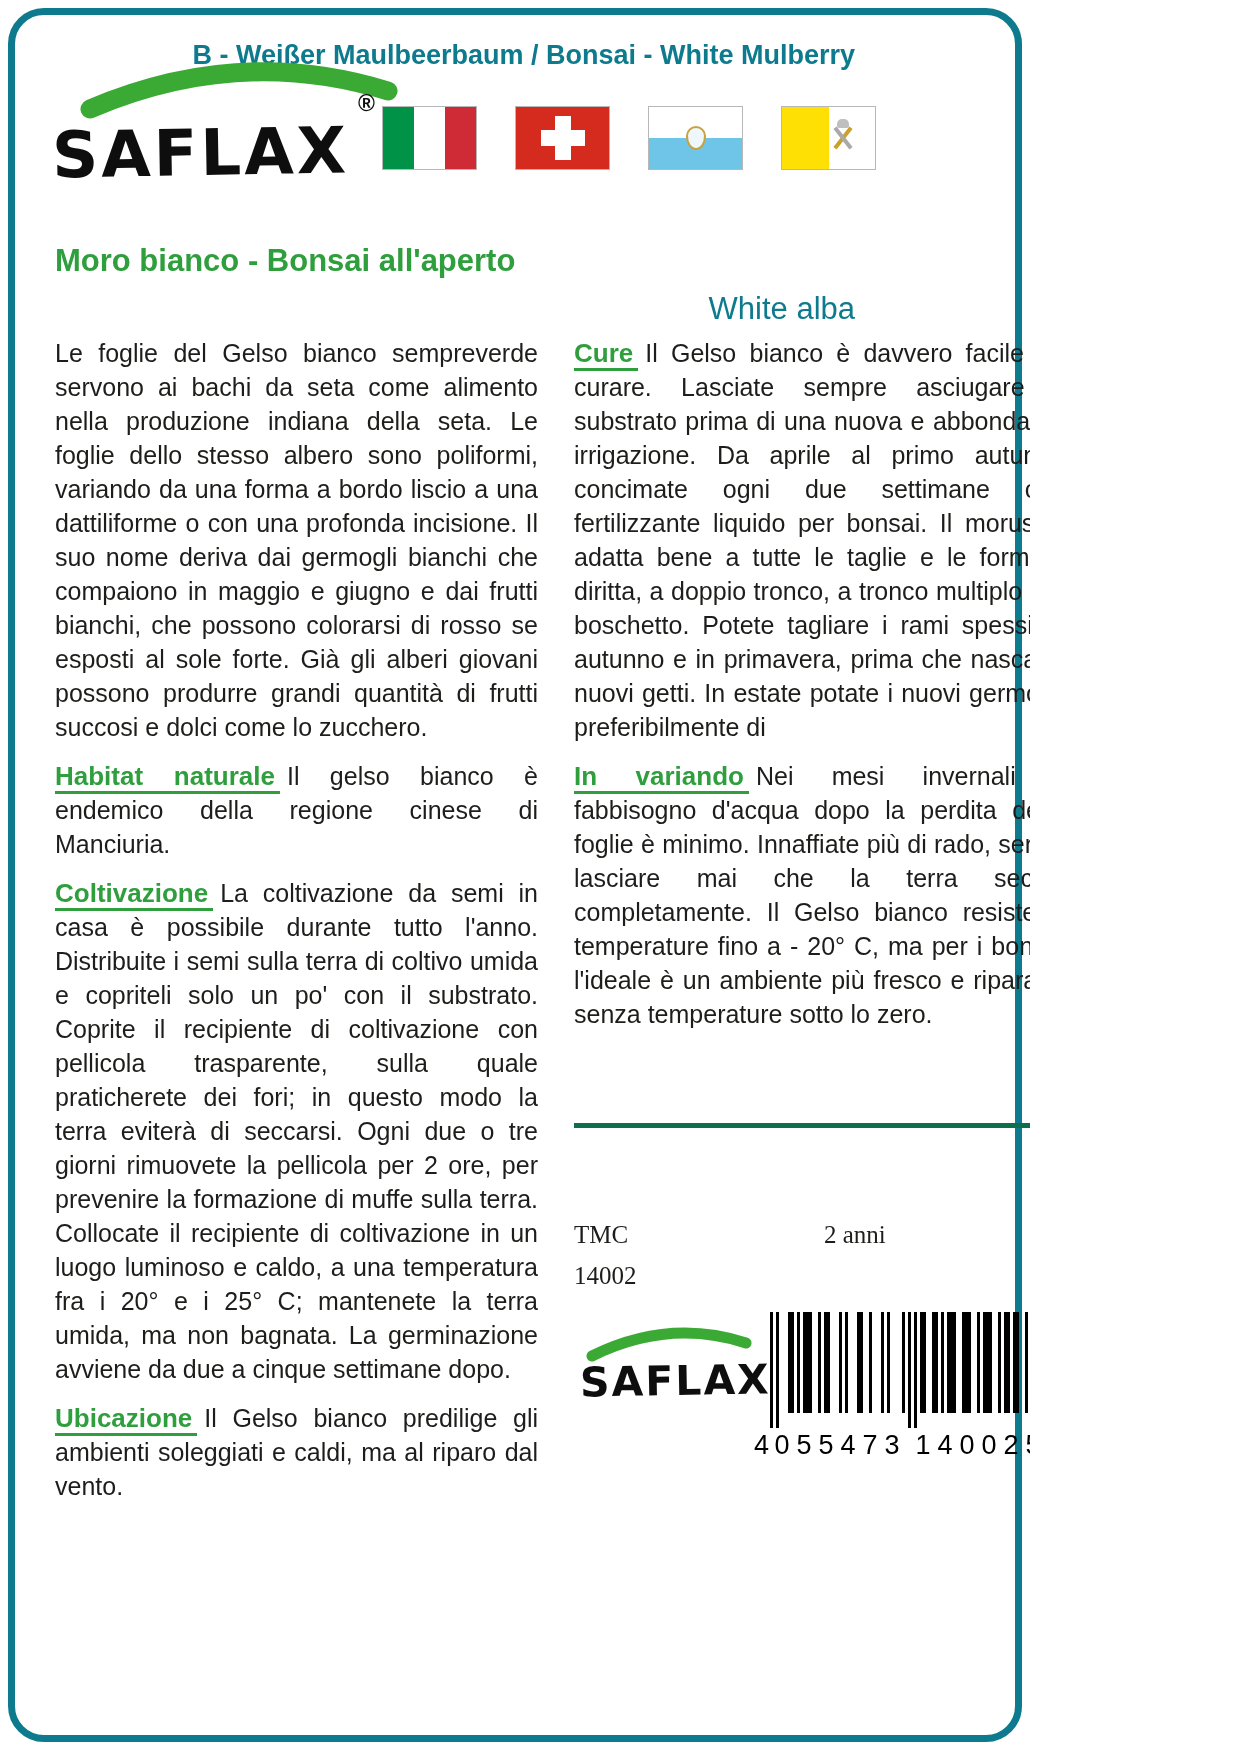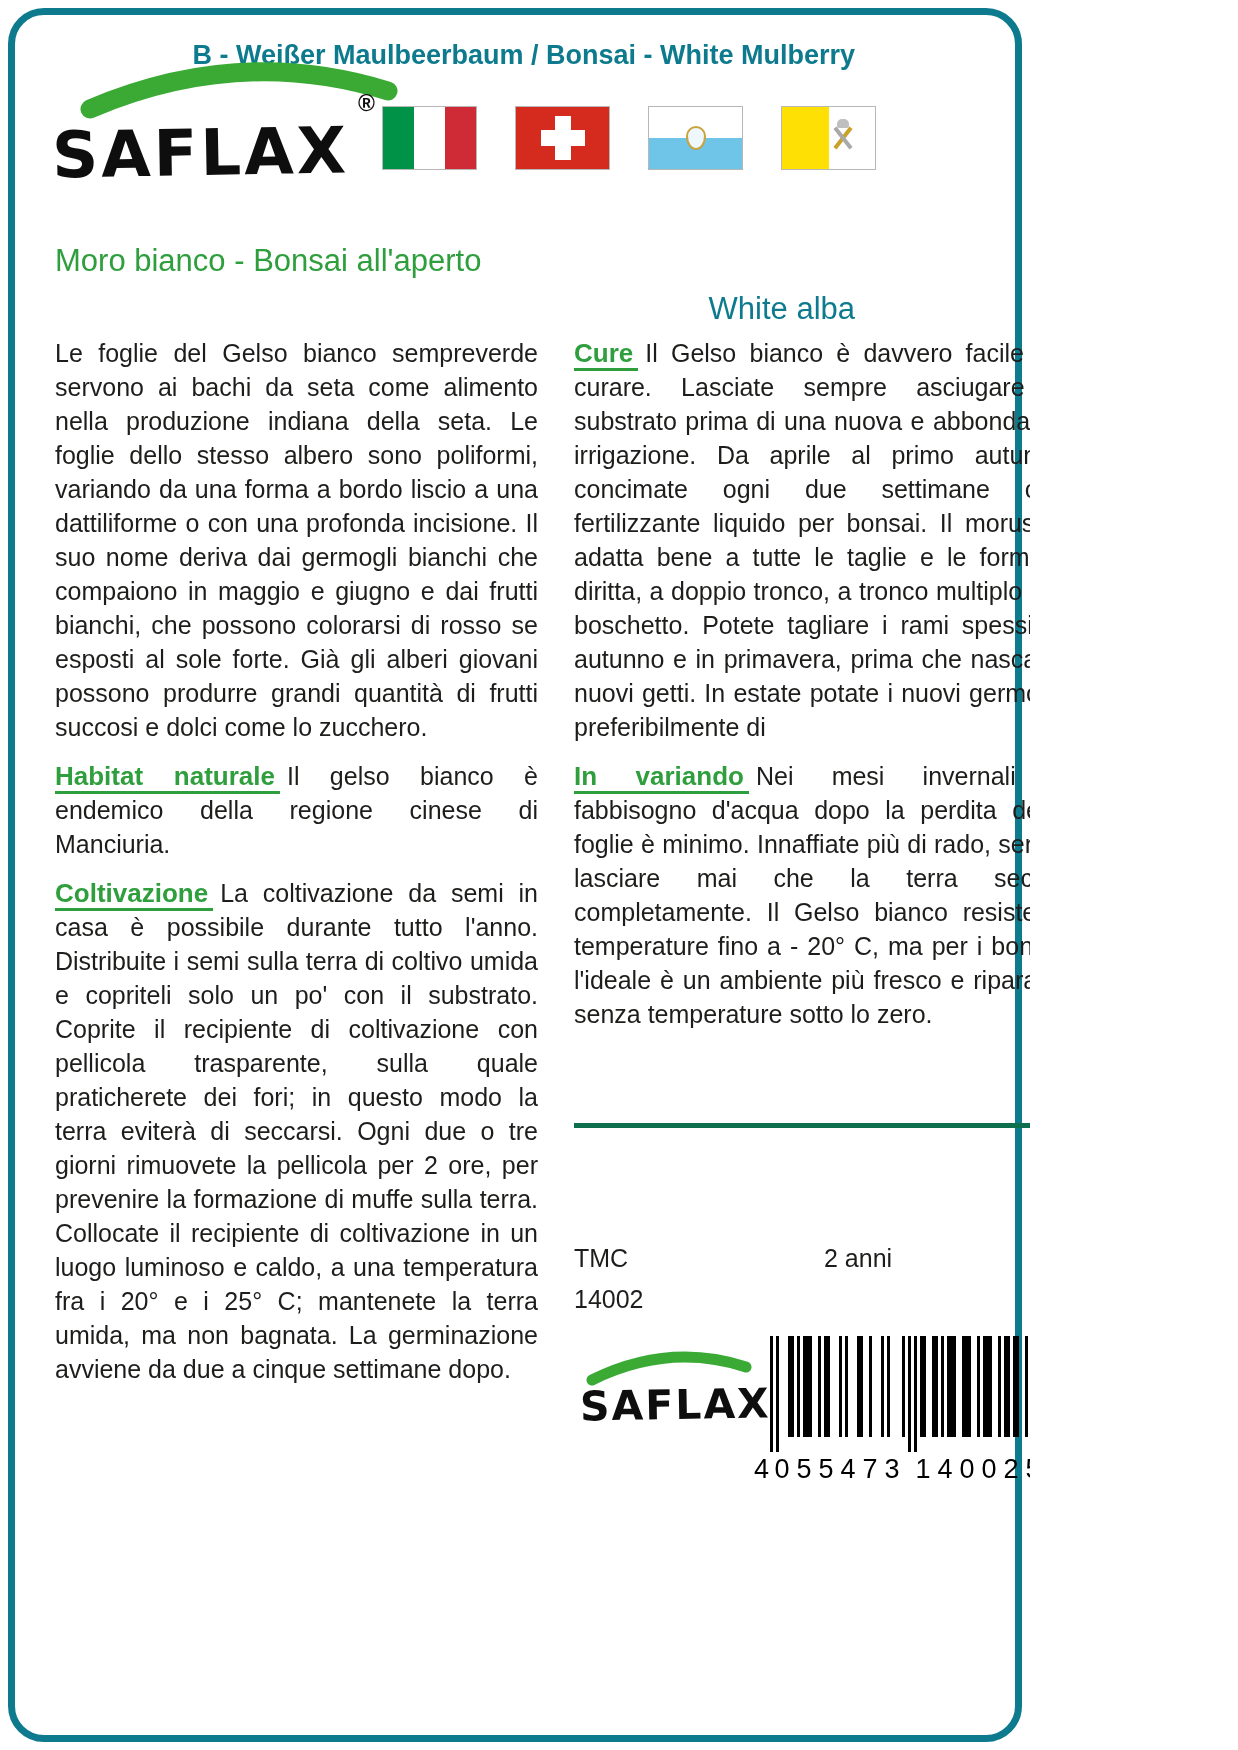--- a/index.html
+++ b/index.html
@@ -34,33 +34,33 @@
   .flag-sm .half-top{position:absolute;left:0;right:0;top:0;height:50%;background:#fff;}
   .flag-sm .half-bot{position:absolute;left:0;right:0;bottom:0;height:50%;background:#6fc5e8;}
   .flag-sm .emblem{position:absolute;left:50%;top:50%;transform:translate(-50%,-50%);width:20px;height:24px;border:2px solid #c8a23c;border-radius:50% 50% 50% 50% / 42% 42% 58% 58%;background:#eef7fc;}
   .flag-va .half-left{position:absolute;left:0;top:0;bottom:0;width:50%;background:#ffe005;}
   .flag-va .half-right{position:absolute;right:0;top:0;bottom:0;width:50%;background:#fff;}
   .flag-va .key1{position:absolute;left:66%;top:50%;width:4px;height:26px;background:#c9a227;transform:translate(-50%,-50%) rotate(38deg);}
   .flag-va .key2{position:absolute;left:66%;top:50%;width:4px;height:26px;background:#a9a9a9;transform:translate(-50%,-50%) rotate(-38deg);}
   .flag-va .tiara{position:absolute;left:66%;top:12px;width:12px;height:9px;background:#bfbfbf;border-radius:5px 5px 2px 2px;transform:translateX(-50%);}
 
   
-  .title{position:absolute;left:55px;top:243px;font-size:31px;font-weight:400;color:var(--green);}
+  .title{position:absolute;left:55px;top:243px;font-size:31px;font-weight:700;color:var(--green);}
   .latin{position:absolute;right:175px;top:291px;font-size:31px;color:var(--teal);}
 
   
   .cols{position:absolute;left:55px;top:336px;width:1010px;display:flex;gap:36px;}
   .col{width:491px;}
   .body-text{font-size:25px;line-height:34px;text-align:justify;hyphens:auto;-webkit-hyphens:auto;}
   .col p{margin:0 0 0 0;}
   .col p.sec{margin-top:15px;}
   .h{color:var(--green);font-weight:700;font-size:26px;border-bottom:3px solid currentColor;padding-right:5px;margin-right:7px;}
 
   .sep{height:5px;background:var(--line);margin-top:92px;}
-  .details{margin-top:110px;}
+  .details{margin-top:86px;font-family:Liberation Serif, serif;}
   .detail-row{display:flex;font-size:25px;line-height:41px;}
   .detail-row .lbl{width:250px;}
   .detail-row .val{flex:1;}
 
   .bottom{display:flex;align-items:flex-start;margin-top:16px;}
   .logo-small{position:relative;width:172px;height:150px;margin-left:6px;flex:none;}
   .logo-small .arc{position:absolute;left:6px;top:4px;}
   .brand-sm{position:absolute;left:0;top:52px;font-size:41px;font-weight:700;letter-spacing:2px;color:#0e0e0e;font-family:"DejaVu Sans", sans-serif;transform:rotate(-1deg);}
   .barcode{flex:none;margin-left:2px;margin-top:0;}
 </style>
@@ -109,20 +109,23 @@
 
   <div class="cols">
 
     <div class="col body-text">
       <p>Le foglie del Gelso bianco sempreverde servono ai bachi da seta come alimento nella produzione indiana della seta. Le foglie dello stesso albero sono poliformi, variando da una forma a bordo liscio a una dattiliforme o con una profonda incisione. Il suo nome deriva dai germogli bianchi che compaiono in maggio e giugno e dai frutti bianchi, che possono colorarsi di rosso se esposti al sole forte. Già gli alberi giovani possono produrre grandi quantità di frutti succosi e dolci come lo zucchero.</p>
       <p class="sec">
         <span class="h">Habitat naturale</span><span>Il gelso bianco è endemico della regione cinese di Manciuria.</span>
       </p>
       <p class="sec">
         <span class="h">Coltivazione</span><span>La coltivazione da semi in casa è possibile durante tutto l'anno. Distribuite i semi sulla terra di coltivo umida e copriteli solo un po' con il substrato. Coprite il recipiente di coltivazione con pellicola trasparente, sulla quale praticherete dei fori; in questo modo la terra eviterà di seccarsi. Ogni due o tre giorni rimuovete la pellicola per 2 ore, per prevenire la formazione di muffe sulla terra. Collocate il recipiente di coltivazione in un luogo luminoso e caldo, a una temperatura fra i 20° e i 25° C; mantenete la terra umida, ma non bagnata. La germinazione avviene da due a cinque settimane dopo.</span>
+      </p>
+      <p class="sec">
+        <span class="h">Ubicazione</span><span>Il Gelso bianco predilige gli ambienti soleggiati e caldi, ma al riparo dal vento.</span>
       </p>
     </div>
 
     <div class="col body-text">
       <p>
         <span class="h">Cure</span><span>Il Gelso bianco è davvero facile da curare. Lasciate sempre asciugare il substrato prima di una nuova e abbondante irrigazione. Da aprile al primo autunno concimate ogni due settimane con fertilizzante liquido per bonsai. Il morus si adatta bene a tutte le taglie e le forme - diritta, a doppio tronco, a tronco multiplo o a boschetto. Potete tagliare i rami spessi in autunno e in primavera, prima che nascano nuovi getti. In estate potate i nuovi germogli preferibilmente di</span>
       </p>
       <p class="sec">
         <span class="h">In variando</span><span>Nei mesi invernali il fabbisogno d'acqua dopo la perdita delle foglie è minimo. Innaffiate più di rado, senza lasciare mai che la terra secchi completamente. Il Gelso bianco resiste a temperature fino a - 20° C, ma per i bonsai l'ideale è un ambiente più fresco e riparato, senza temperature sotto lo zero.</span>
       </p>

